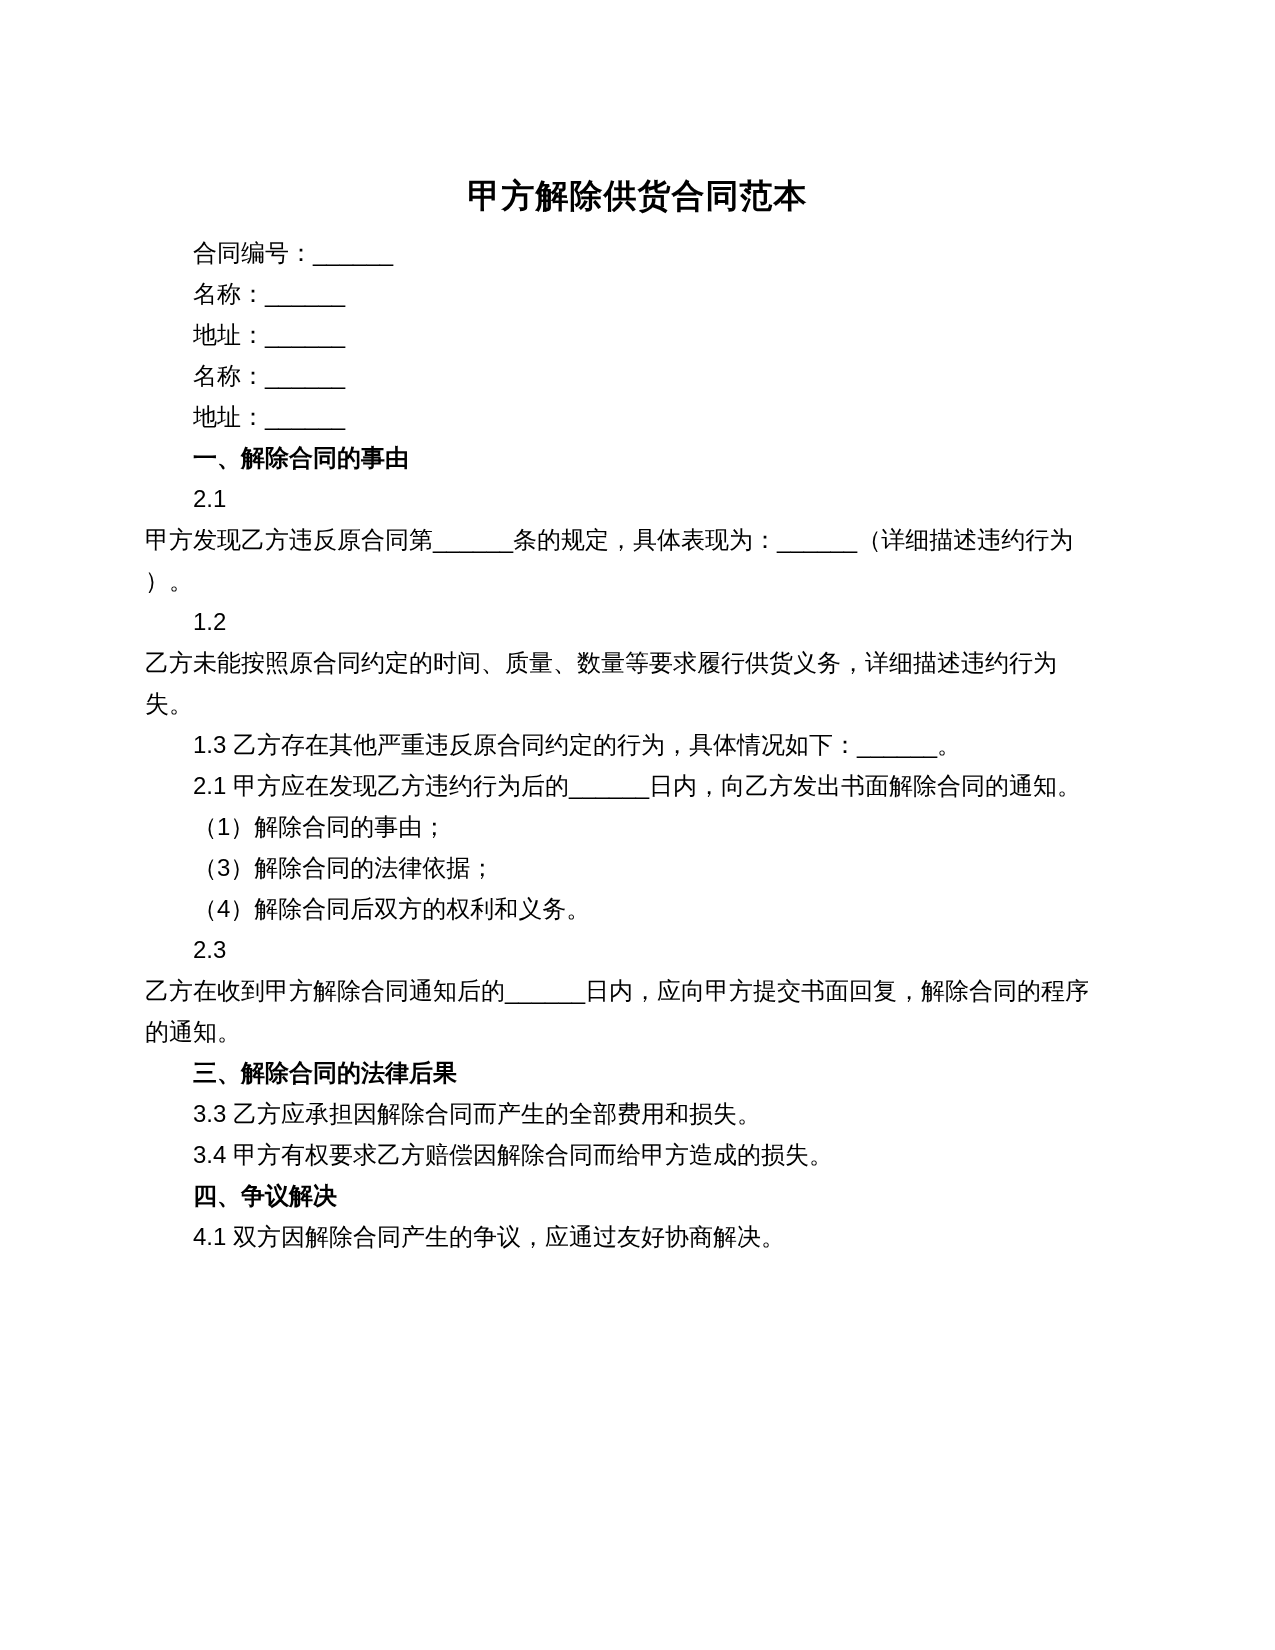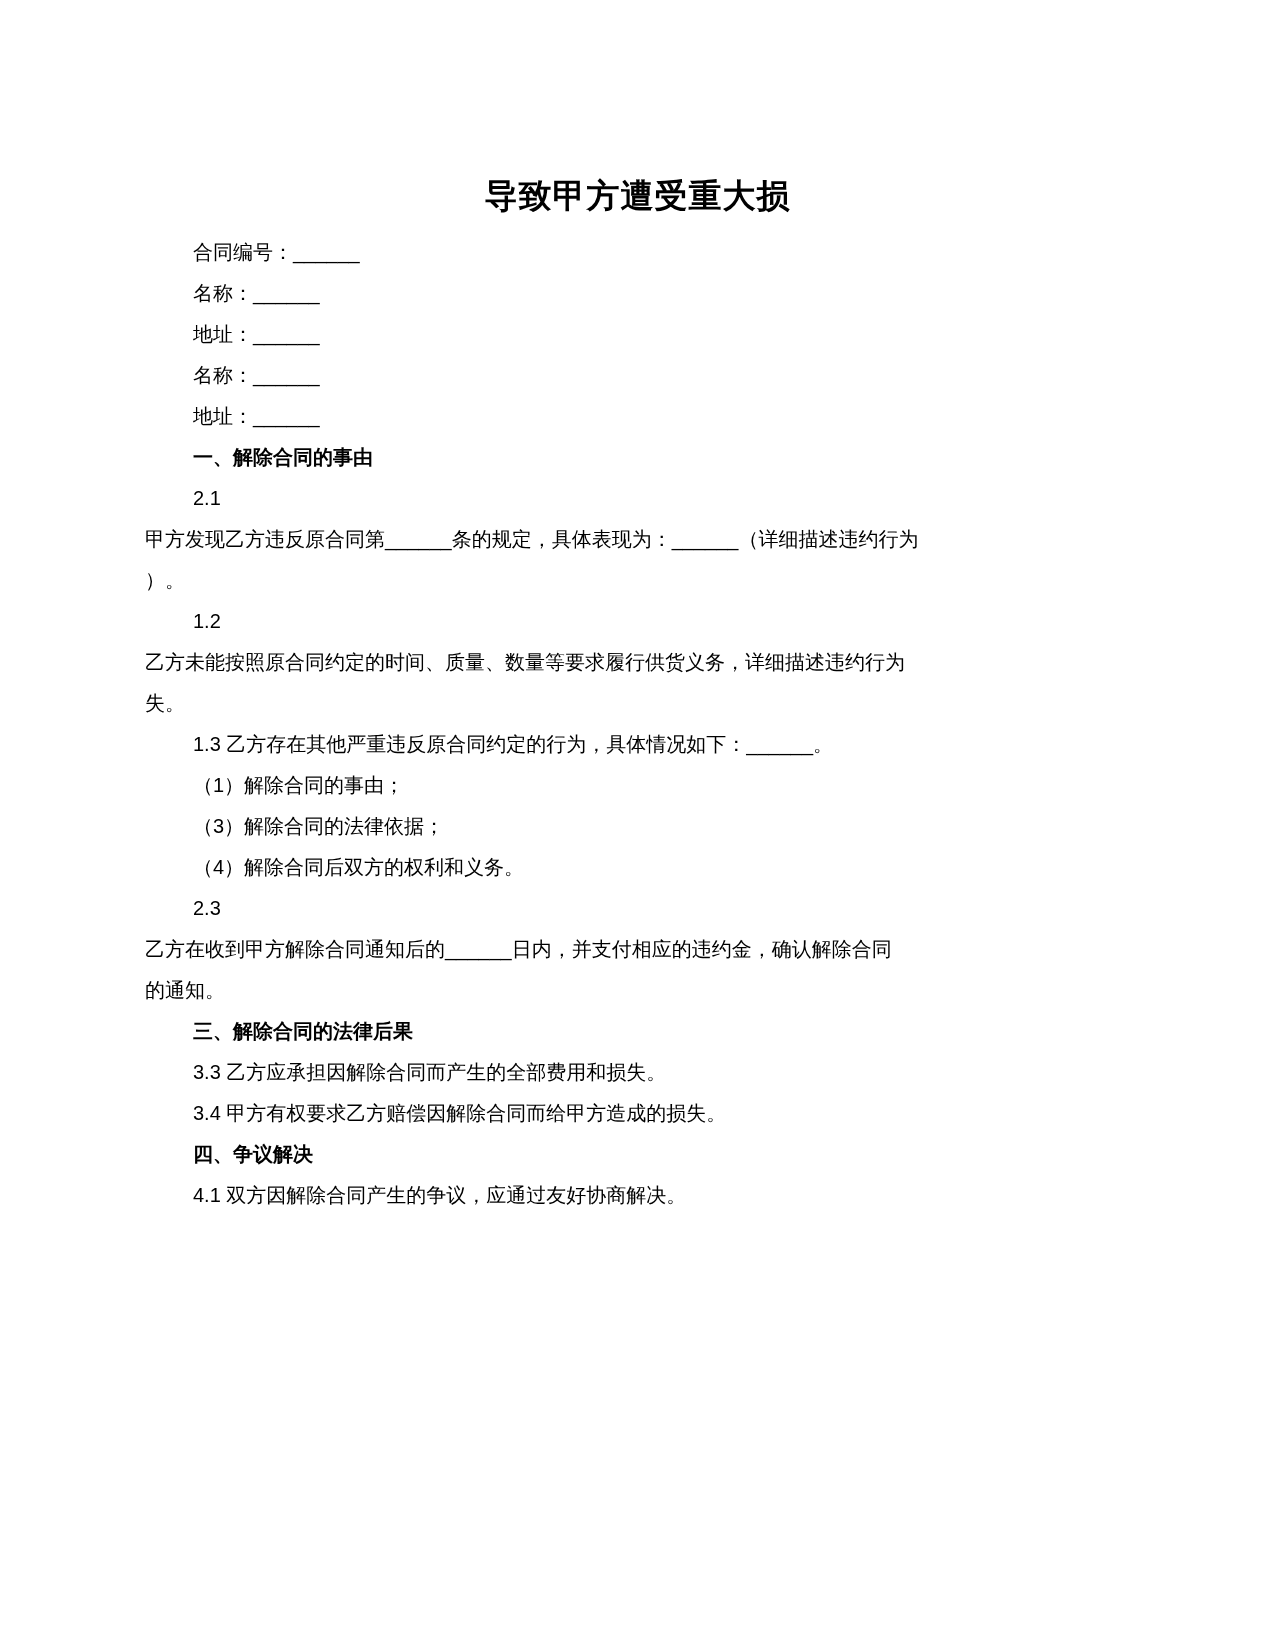--- a/index.html
+++ b/index.html
@@ -24,59 +24,60 @@
   .doc-title {
     font-size: 33px;
     font-weight: bold;
     line-height: 48px;
     text-align: center;
     letter-spacing: 1px;
     margin: 0 0 12px 0;
     white-space: nowrap;
   }
   .line {
-    font-size: 20px;
+    font-size: 24px;
     line-height: 41px;
     white-space: nowrap;
   }
   .indent {
     padding-left: 48px;
   }
   .bold {
     font-weight: bold;
   }
 </style>
 </head>
 <body>
 
 <div class="page">
 
-  <div class="doc-title">导致甲方遭受重大损</div>
+  <div class="doc-title">甲方解除供货合同范本</div>
 
   <div>
     <div class="line indent">合同编号：______</div>
     <div class="line indent">名称：______</div>
     <div class="line indent">地址：______</div>
     <div class="line indent">名称：______</div>
     <div class="line indent">地址：______</div>
 
     <div class="line indent bold">一、解除合同的事由</div>
     <div class="line indent">2.1</div>
     <div class="line">甲方发现乙方违反原合同第______条的规定，具体表现为：______（详细描述违约行为</div>
     <div class="line">）。</div>
     <div class="line indent">1.2</div>
     <div class="line">乙方未能按照原合同约定的时间、质量、数量等要求履行供货义务，详细描述违约行为</div>
     <div class="line">失。</div>
     <div class="line indent">1.3 乙方存在其他严重违反原合同约定的行为，具体情况如下：______。</div>
 
+    <div class="line indent">2.1 甲方应在发现乙方违约行为后的______日内，向乙方发出书面解除合同的通知。</div>
     <div class="line indent">（1）解除合同的事由；</div>
     <div class="line indent">（3）解除合同的法律依据；</div>
     <div class="line indent">（4）解除合同后双方的权利和义务。</div>
     <div class="line indent">2.3</div>
-    <div class="line">乙方在收到甲方解除合同通知后的______日内，并支付相应的违约金，确认解除合同</div>
+    <div class="line">乙方在收到甲方解除合同通知后的______日内，应向甲方提交书面回复，解除合同的程序</div>
     <div class="line">的通知。</div>
 
     <div class="line indent bold">三、解除合同的法律后果</div>
     <div class="line indent">3.3 乙方应承担因解除合同而产生的全部费用和损失。</div>
     <div class="line indent">3.4 甲方有权要求乙方赔偿因解除合同而给甲方造成的损失。</div>
 
     <div class="line indent bold">四、争议解决</div>
     <div class="line indent">4.1 双方因解除合同产生的争议，应通过友好协商解决。</div>
   </div>
 

